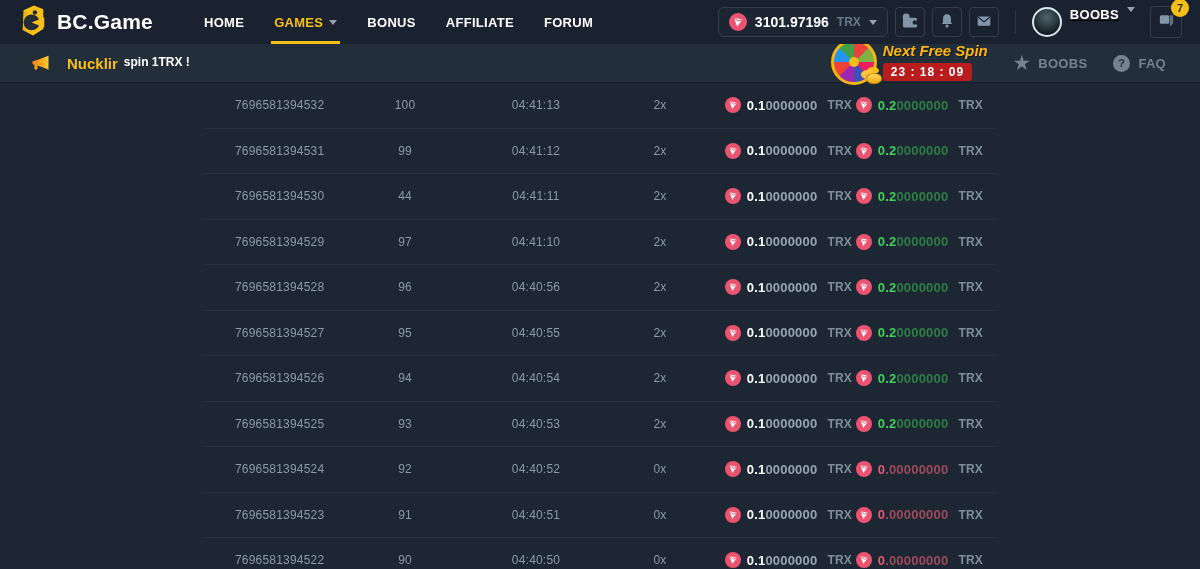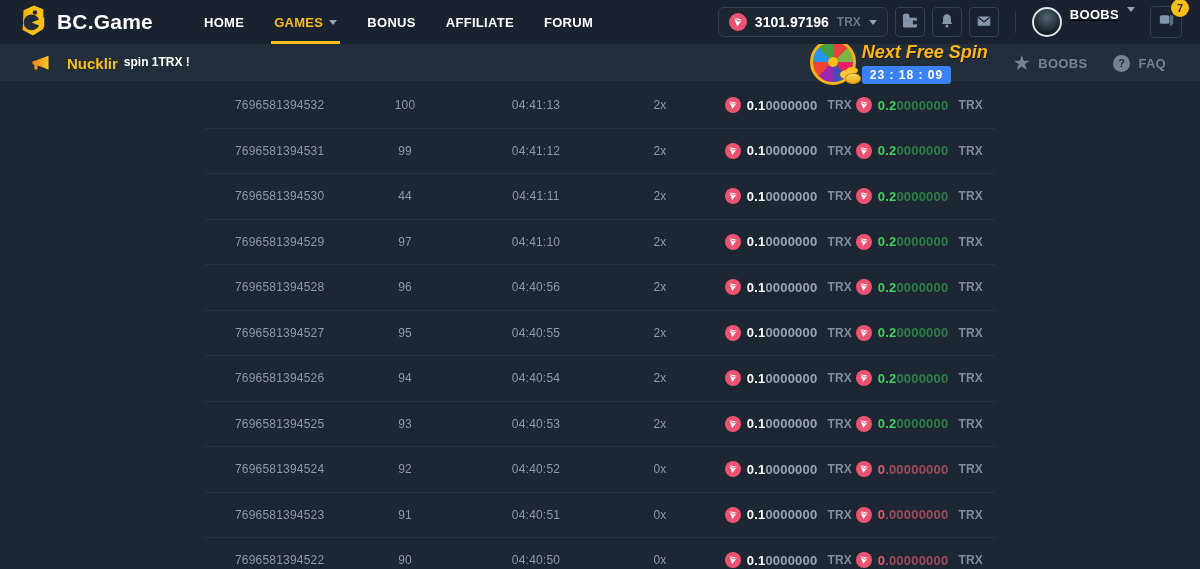--- a/index.html
+++ b/index.html
@@ -47,23 +47,23 @@
            border:3px solid #f5b512;
            background:conic-gradient(#e8423c 0 45deg, #7cb342 45deg 90deg, #e91e63 90deg 135deg,
                       #3f51b5 135deg 180deg, #9c27b0 180deg 225deg, #ef4136 225deg 270deg,
                       #2196f3 270deg 315deg, #43a047 315deg 360deg); }
   .wheel::after { content:''; position:absolute; left:50%; top:50%; width:10px; height:10px; margin:-5px 0 0 -5px;
                   border-radius:50%; background:#f8bf16; }
   .coins { position:absolute; bottom:-2px; right:-8px; width:16px; height:11px; border-radius:50%;
            background:linear-gradient(#ffd95e,#efa90f); border:1px solid #cf9410;
            box-shadow:-6px -4px 0 -1px #fbc63c, -1px -8px 0 -2px #ffbe1e; }
   .fs-col { margin-left:6px; }
-  .fs-label { color:#ffb612; font-size:18px; font-weight:bold; font-style:italic;
+  .fs-label { color:#ffb612; font-size:15px; font-weight:bold; font-style:italic;
               text-shadow:1px 1px 0 rgba(0,0,0,.45); }
-  .fs-timer { margin-top:3px; background:#3b82f6; border-radius:3px; padding:2px 8px; display:inline-block;
+  .fs-timer { margin-top:3px; background:#b91c1c; border-radius:3px; padding:2px 8px; display:inline-block;
               color:#fff; font-size:12px; font-weight:bold; letter-spacing:1px; }
   .rank, .faq { display:flex; align-items:center; gap:8px; color:#76838f; font-size:13px;
                 font-weight:bold; cursor:pointer; letter-spacing:.3px; }
   .star-ic { font-size:18px; line-height:1; color:#76838f; }
   .q-ic { width:17px; height:17px; border-radius:50%; background:#76838f; color:#232e3b;
           font-size:11px; font-weight:bold; display:flex; align-items:center; justify-content:center; }
 
   
   .bets { position:absolute; top:83px; left:205px; width:790px; }
   .row { display:grid; grid-template-columns:165px 70px 192px 56px 172px 135px;

